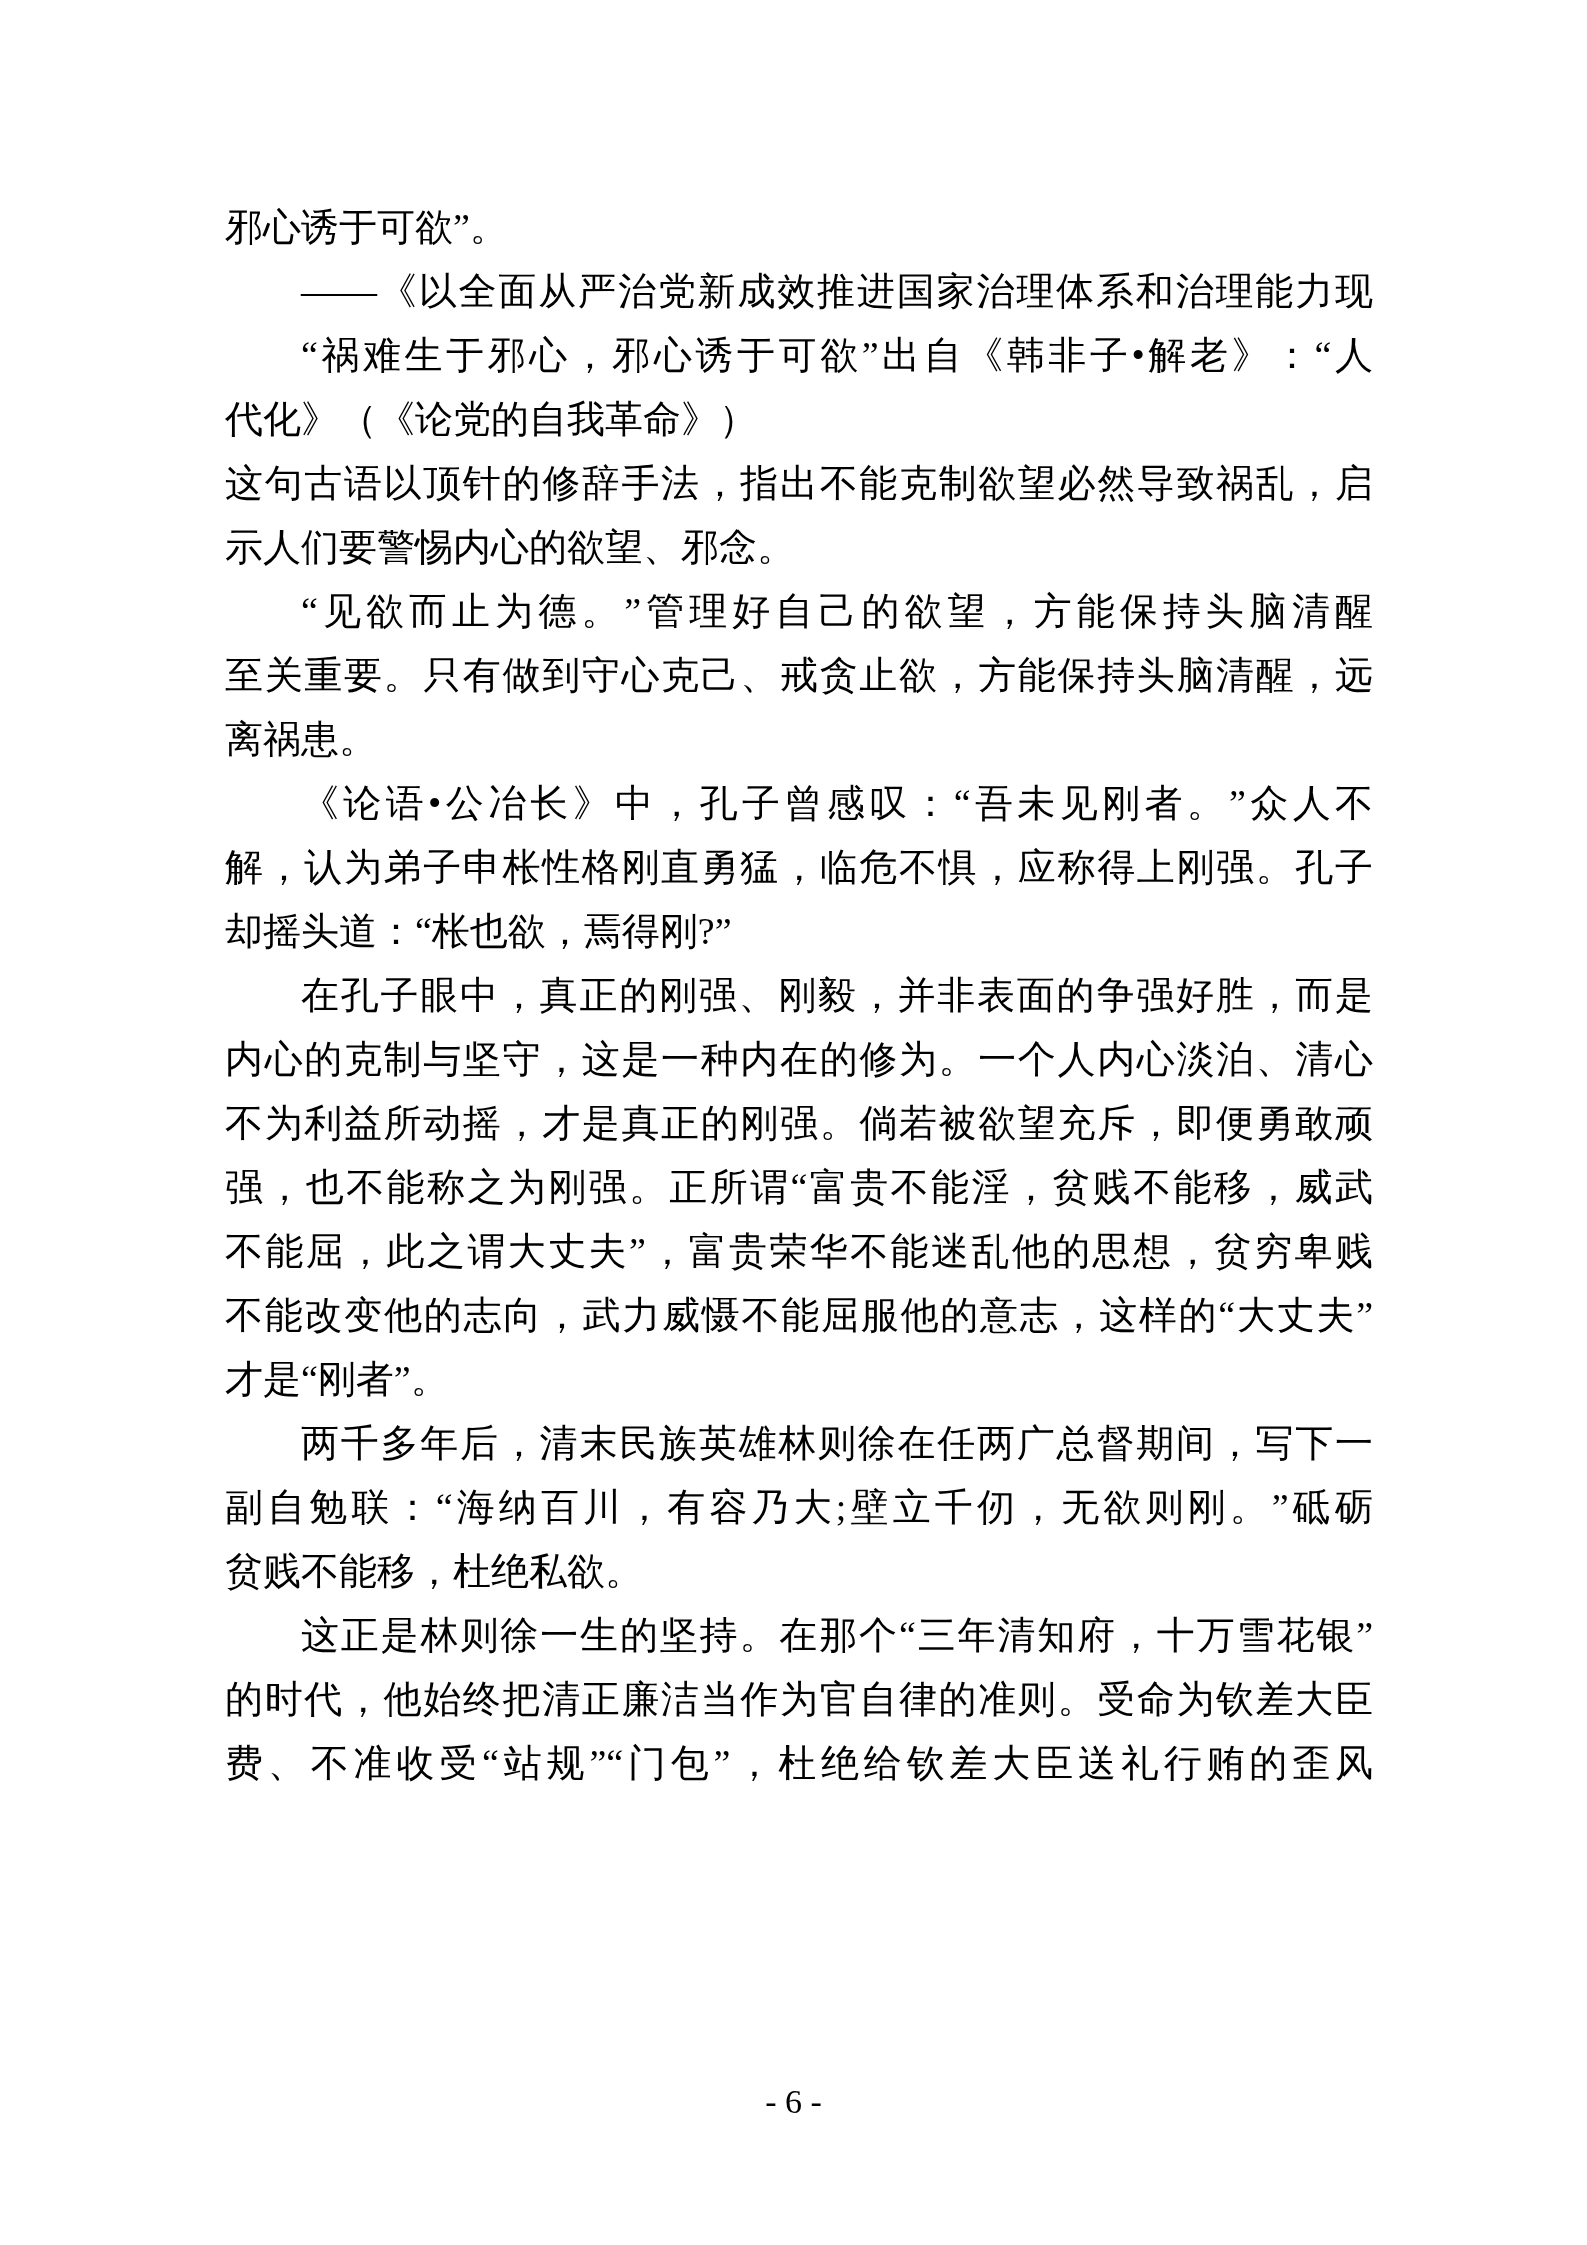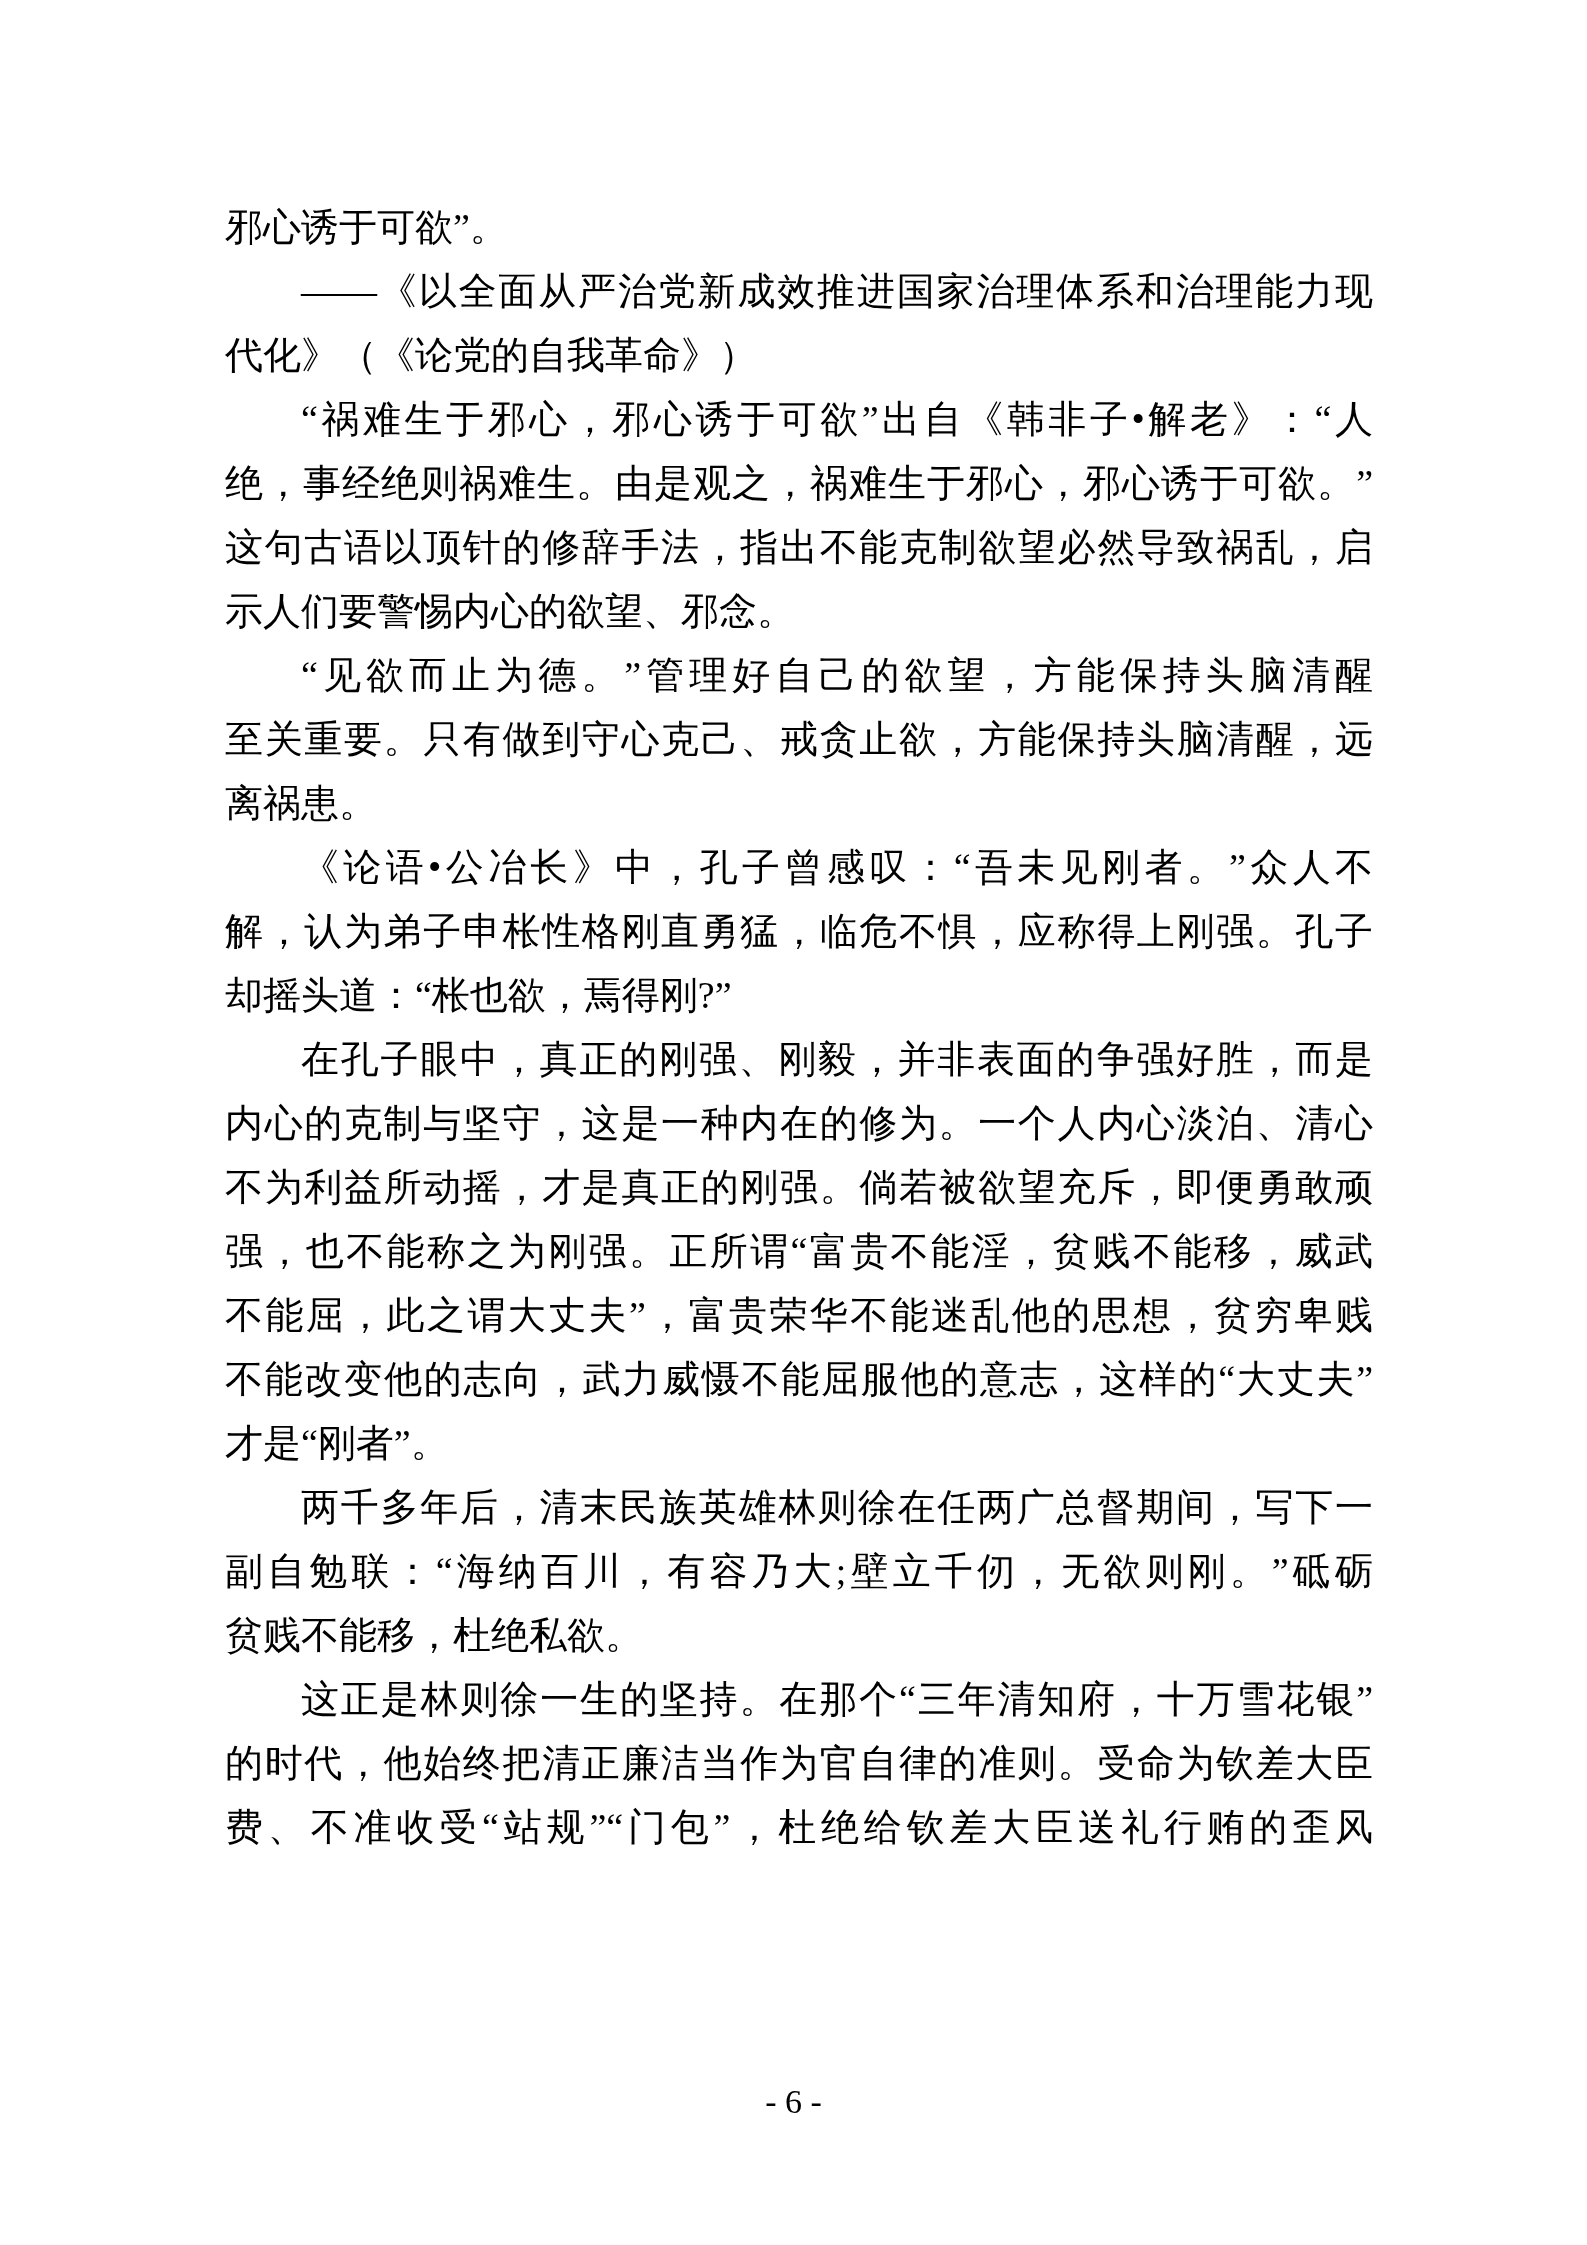--- a/index.html
+++ b/index.html
@@ -49,23 +49,22 @@
     font-size: 34px;
   }
 </style>
 </head>
 <body>
 
 <div class="page">
   <div class="text-block">
     <div class="line">邪心诱于可欲”。</div>
     <div class="line indent fill">——《以全面从严治党新成效推进国家治理体系和治理能力现</div>
+    <div class="line indent fill">“祸难生于邪心，邪心诱于可欲”出自《韩非子•解老》：“人</div>
     <div class="line">代化》（《论党的自我革命》）</div>
-    <div class="line indent fill">“祸难生于邪心，邪心诱于可欲”出自《韩非子•解老》：“人</div>
-    <div class="line fill">绝，事经绝则祸难生。由是观之，祸难生于邪心，邪心诱于可欲。”</div>
     <div class="line fill">这句古语以顶针的修辞手法，指出不能克制欲望必然导致祸乱，启</div>
     <div class="line">示人们要警惕内心的欲望、邪念。</div>
     <div class="line indent fill">“见欲而止为德。”管理好自己的欲望，方能保持头脑清醒</div>
     <div class="line fill">至关重要。只有做到守心克己、戒贪止欲，方能保持头脑清醒，远</div>
     <div class="line">离祸患。</div>
     <div class="line indent fill">《论语•公冶长》中，孔子曾感叹：“吾未见刚者。”众人不</div>
     <div class="line fill">解，认为弟子申枨性格刚直勇猛，临危不惧，应称得上刚强。孔子</div>
     <div class="line">却摇头道：“枨也欲，焉得刚?”</div>
     <div class="line indent fill">在孔子眼中，真正的刚强、刚毅，并非表面的争强好胜，而是</div>
     <div class="line fill">内心的克制与坚守，这是一种内在的修为。一个人内心淡泊、清心</div>

